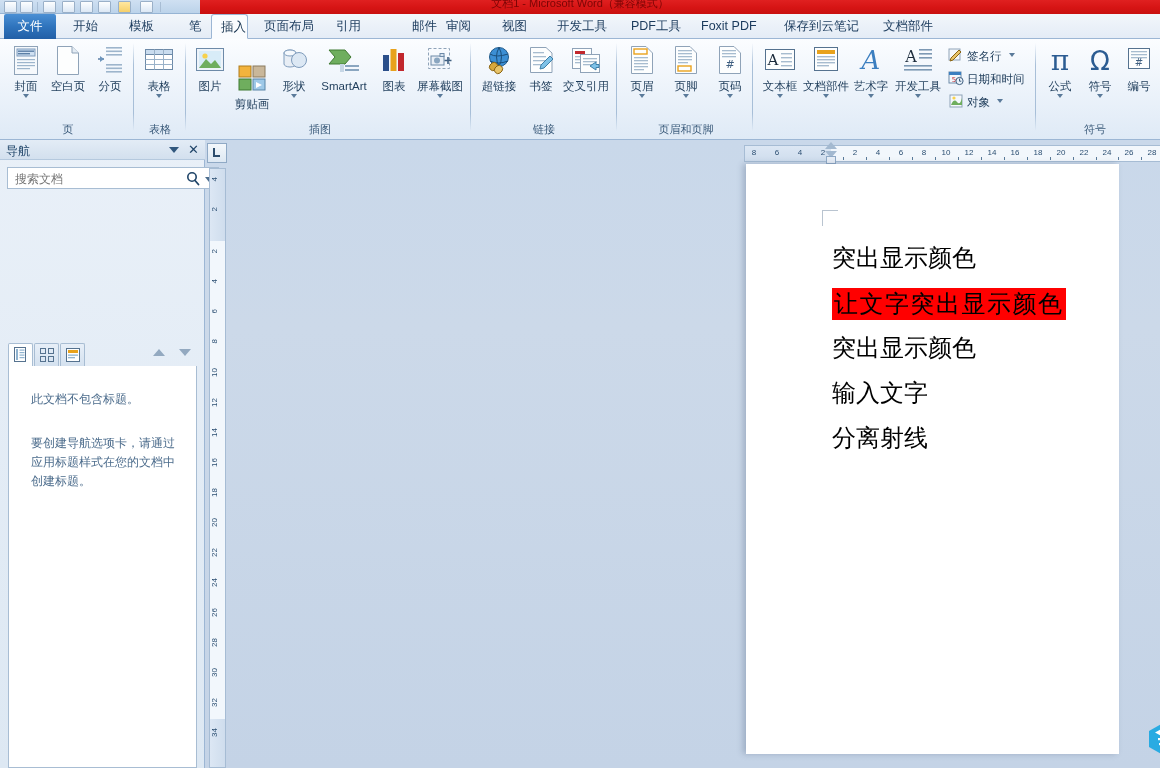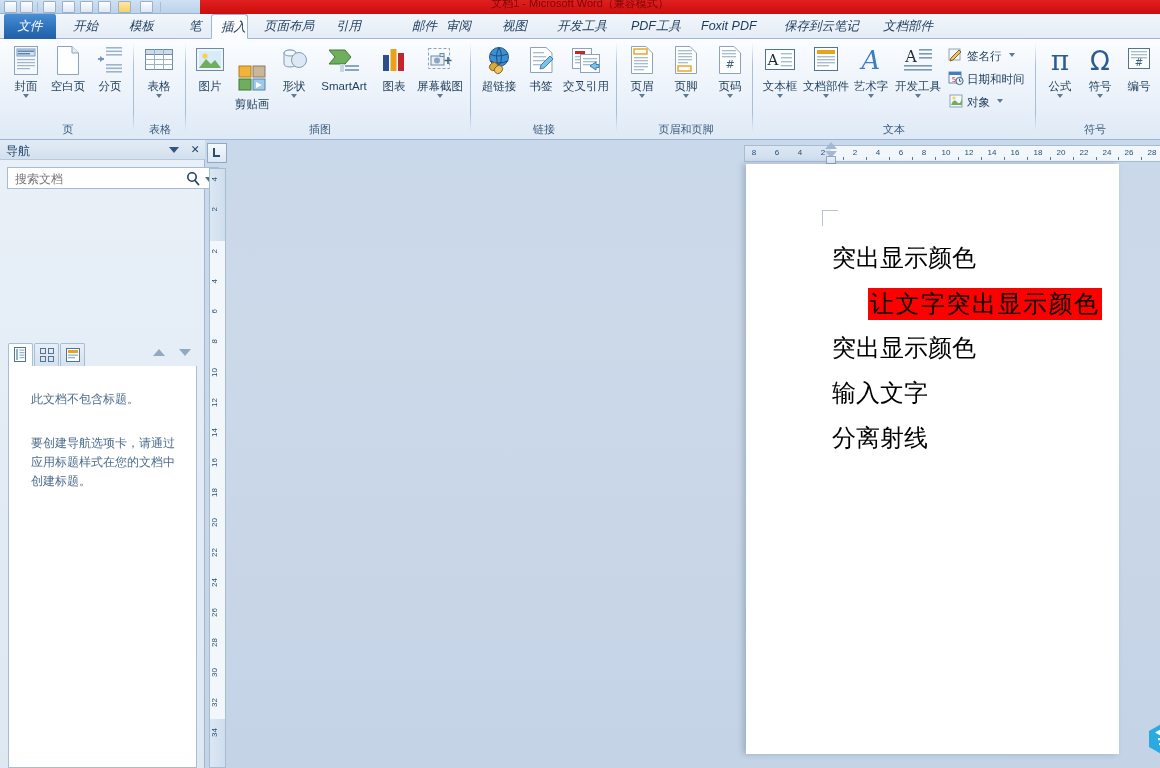--- a/index.html
+++ b/index.html
@@ -31,21 +31,20 @@
     border:1px solid #9ab0c8; border-radius:1px;
     background:linear-gradient(to bottom,#fdfeff,#dce8f5);
   }
   #qat .qsep{ position:absolute; top:2px; width:1px; height:10px; background:#a8bdd4; }
 
   
   #tabstrip{
     position:absolute; left:0; top:14px; width:1160px; height:25px;
     background:linear-gradient(to bottom,#f2f6fb 0%,#e4ecf6 100%);
     border-bottom:1px solid #9cb6d4;
-    font-style:italic;
   }
   .tab{
     position:absolute; top:0; height:25px; line-height:25px;
     font-size:12.5px; color:#1a3a5c; text-align:center; cursor:default;
     padding:0 9px; white-space:nowrap;
   }
   .tab.file{
     background:linear-gradient(to bottom,#4a8fd4 0%,#2f74bd 50%,#225fa6 100%);
     color:#ffffff; border-radius:2px 2px 0 0;
   }
@@ -92,21 +91,21 @@
     border-top:4px solid #5a7a9a; vertical-align:3px;}
 
   
   #work{ position:absolute; left:0; top:140px; width:1160px; height:628px;
          background:linear-gradient(to bottom,#c9d8ea 0%,#ccd9e9 30%,#c4d3e6 100%); }
 
   
   #navpane{ position:absolute; left:0; top:0; width:205px; height:628px;
             background:linear-gradient(to bottom,#e9f0f8,#dde8f3); border-right:1px solid #9cb6d4; }
   #navhdr{ position:absolute; left:0; top:0; width:205px; height:20px;
-           background:linear-gradient(to bottom,#e3ecf6,#d3e0ee); border-bottom:1px solid #b5c9de;font-family:Liberation Mono, monospace; }
+           background:linear-gradient(to bottom,#e3ecf6,#d3e0ee); border-bottom:1px solid #b5c9de; }
   #navhdr .t{ position:absolute; left:6px; top:3px; font-size:12px; color:#1f4468; }
   #navhdr .dd{ position:absolute; right:26px; top:7px; width:0;height:0;
         border-left:5px solid transparent;border-right:5px solid transparent;border-top:6px solid #31577d;}
   #navhdr .cl{ position:absolute; right:6px; top:3px; font-size:13px; color:#1f4468; line-height:13px;}
   #navsearch{ position:absolute; left:7px; top:27px; width:212px; height:22px;
      background:#fff; border:1px solid #a8bdd3; }
   #navsearch input{ position:absolute; left:5px; top:2px; width:140px; height:17px;
      border:0; outline:0; font-size:12px; color:#5c7288; background:transparent;
      font-family:"Liberation Sans",sans-serif; }
   #navsearch .mag{ position:absolute; right:18px; top:3px; width:14px;height:15px; }
@@ -152,21 +151,21 @@
   #indent .sq{ position:absolute; left:1px; top:14px; width:10px;height:8px;
      background:#e7eef7; border:1px solid #8fa9c5;}
 
   
   #page{ position:absolute; left:746px; top:24px; width:373px; height:590px;
      background:#ffffff; box-shadow:-3px 0 6px rgba(40,60,90,.25); }
   #margin-mark{ position:absolute; left:76px; top:46px; width:16px; height:16px;
      border-left:1px solid #b9c4d0; border-top:1px solid #b9c4d0; }
   .docline{ position:absolute; left:86px; font-size:24px; color:#000;
      font-family:"DejaVu Serif","Liberation Serif",serif; white-space:nowrap; line-height:30px; }
-  .docline.hl{ background:#ff0000; letter-spacing:1.5px; padding:1px 2px;margin-left:36px; }
+  .docline.hl{ background:#ff0000; letter-spacing:1.5px; padding:1px 2px; }
 
   
   #wm{ position:absolute; right:14px; bottom:10px; height:38px; }
   #wm .hex{ position:absolute; left:0; top:2px; width:34px; height:34px; }
 </style>
 </head>
 <body>
 
 <div id="titlebar">
   <div class="ttl">文档1 - Microsoft Word（兼容模式）</div>
@@ -549,21 +548,20 @@
   <div class="sbtn" style="left:948px;top:54px">
     <span class="si">
       <svg width="16" height="16" viewBox="0 0 16 16">
         <rect x="2" y="2" width="12" height="12" fill="#f4f8fc" stroke="#8fa3b8"></rect>
         <path d="M3 12 q3-7 6-3 t5-4 v7 Z" fill="#6fae5e"></path>
         <circle cx="6" cy="5" r="1.6" fill="#f7d14c"></circle>
       </svg>
     </span><span>对象</span>
     <span class="sc"></span>
   </div>
-  <div class="grplabel" style="left:758px;width:272px">文本</div>
 
   <div class="btn" style="left:1040px;top:6px;width:40px">
     <span class="ico">
       <svg width="30" height="31" viewBox="0 0 30 31">
         <text x="15" y="25" font-size="28" text-anchor="middle" fill="#2b5c92" font-family="DejaVu Serif, serif">π</text>
       </svg>
     </span>
     <span class="lbl">公式</span>
     <span class="caret"></span>
   </div>

